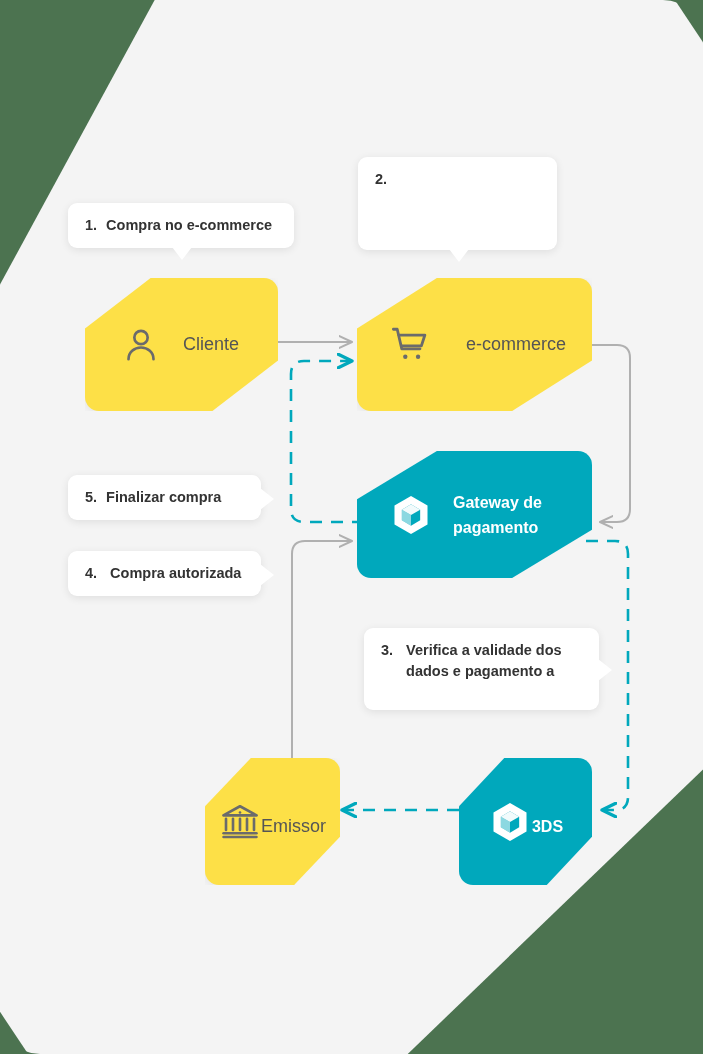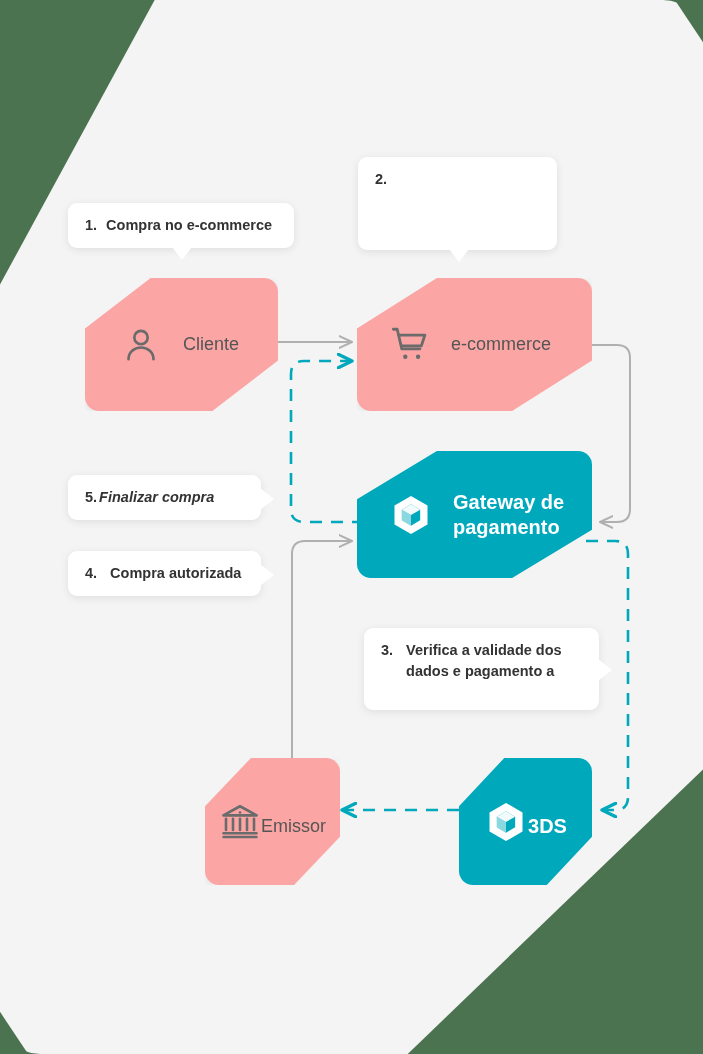--- a/index.html
+++ b/index.html
@@ -52,34 +52,34 @@
   #callout-5{left:68px;top:475px;width:193px;height:45px;
              display:flex;align-items:center;}
   .firstline{display:block;}
 
   
   .node{
     position:absolute;box-sizing:border-box;
     display:flex;align-items:center;
   }
   .node-white{
-    background:#fca5a5;box-shadow:0 2px 10px rgba(0,0,0,.07);
+    background:#fde047;box-shadow:0 2px 10px rgba(0,0,0,.07);
   }
   .node-teal{background:#00a8bc;}
   .clip-tl-br{
     border-radius:14px;
     -webkit-clip-path:polygon(34% 0,100% 0,100% 62%,66% 100%,0 100%,0 38%);
     clip-path:polygon(34% 0,100% 0,100% 62%,66% 100%,0 100%,0 38%);
   }
   .node-label{color:#555555;font-size:18px;font-weight:normal;}
-  .node-label-teal{color:#ffffff;font-size:20px;font-weight:bold;line-height:25px;}
+  .node-label-teal{color:#ffffff;font-size:16px;font-weight:bold;line-height:25px;}
   .node-icon{display:flex;align-items:center;justify-content:center;}
 
   #node-cliente{left:85px;top:278px;width:193px;height:133px;padding-left:36px;}
-  #node-ecommerce{left:357px;top:278px;width:235px;height:133px;padding-left:32px;}
+  #node-ecommerce{left:357px;top:278px;width:235px;height:133px;padding-left:32px;gap:15px;}
   #node-gateway{left:357px;top:451px;width:235px;height:127px;padding-left:32px;}
   #node-emissor{left:205px;top:758px;width:135px;height:127px;
                 flex-direction:row;justify-content:center;padding-left:0;}
   #node-3ds{left:459px;top:758px;width:133px;height:127px;
             justify-content:center;padding-left:0;}
   .vstack-label{margin-top:10px;}
 </style>
 </head>
 <body>
 
@@ -191,14 +191,14 @@
   </span>
 </div>
 
 <div class="callout tail-right" id="callout-4">
   <span class="num">4.</span>
   <span class="txt" style="margin-left:13px;text-align:right;">Compra autorizada</span>
 </div>
 
 <div class="callout tail-right" id="callout-5">
   <span class="num">5.</span>
-  <span class="txt" style="margin-left:2px;font-style:italic;">Finalizar compra</span>
+  <span class="txt" style="margin-left:9px;">Finalizar compra</span>
 </div>
 
 </body></html>

